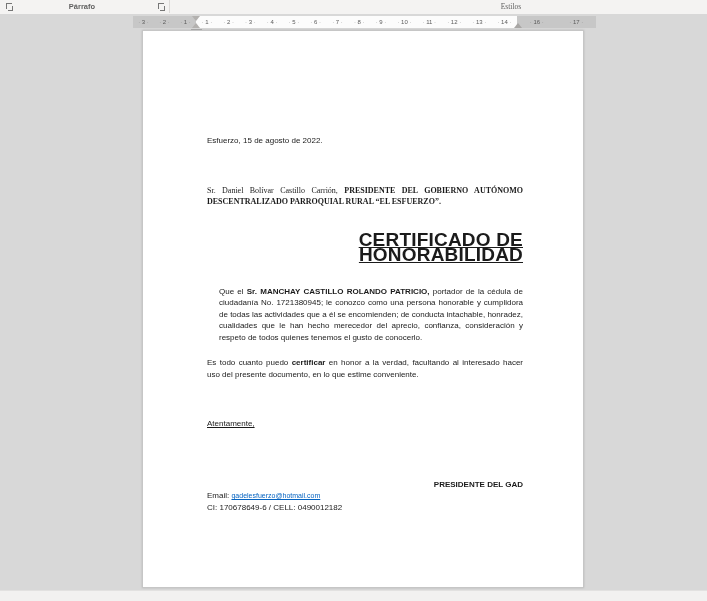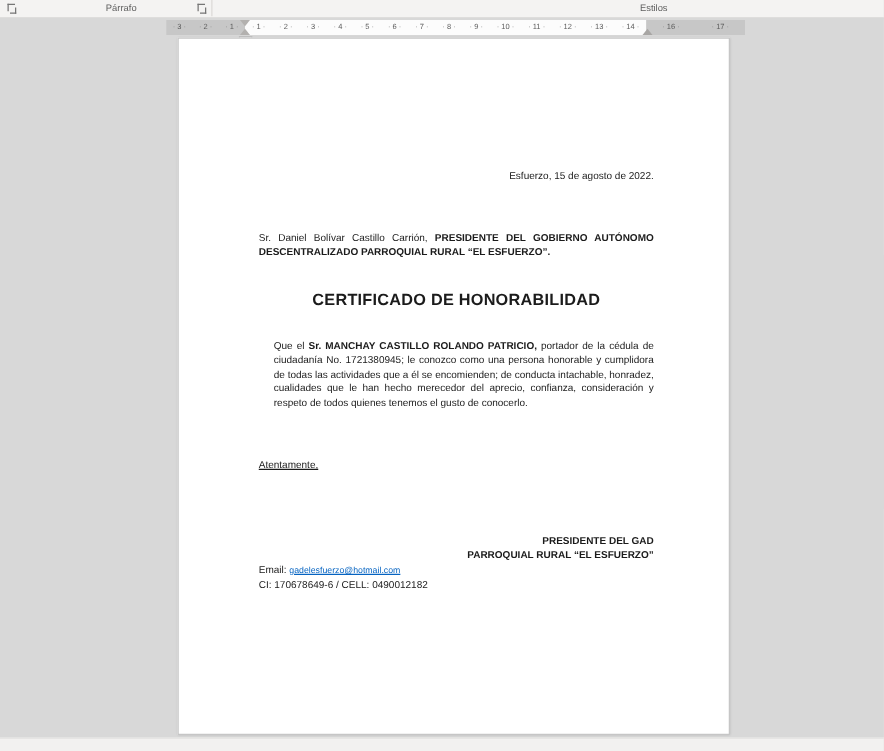--- a/index.html
+++ b/index.html
@@ -10,22 +10,22 @@
     color:#1b1b1b;
   }
   
   .ribbon{
     position:absolute;top:0;left:0;width:707px;height:14px;
     background:#f4f3f2;border-bottom:1px solid #d5d2cf;
   }
   .grp-label{
     position:absolute;top:2px;font-size:7.5px;color:#5f5f5f;text-align:center;
   }
-  .grp-paragraph{left:42px;width:110px;}
-  .grp-styles{left:488px;width:70px;}
+  .grp-paragraph{left:27px;width:110px;font-weight:bold;}
+  .grp-styles{left:476px;width:70px;font-family:Liberation Serif, serif;}
   .launcher{
     position:absolute;top:3px;width:8px;height:8px;cursor:pointer;
   }
   .launcher::before{
     content:"";position:absolute;left:0;top:0;width:5px;height:5px;
     border-left:1px solid #767676;border-top:1px solid #767676;
   }
   .launcher::after{
     content:"";position:absolute;right:1px;bottom:0;width:4px;height:4px;
     border-right:1px solid #767676;border-bottom:1px solid #767676;
@@ -71,25 +71,25 @@
   
   .page{
     position:absolute;left:142px;top:16px;width:442px;height:558px;
     background:#ffffff;border:1px solid #c6c6c6;box-sizing:border-box;
     box-shadow:0 0 2px rgba(0,0,0,.15);
   }
   .content{
     padding:96px 60px 0 64px;
     font-size:8px;line-height:11.5px;
   }
-  .date{text-align:right;}
-  .addressee{margin:38px 0 0 0;text-align:justify;}
+  .date{text-align:left;}
+  .addressee{margin:38px 0 0 0;text-align:justify;font-family:Liberation Serif, serif;}
   .doc-title{
-    margin:24px 0 0 0;text-align:center;font-size:13px;line-height:15px;
-    font-weight:bold;letter-spacing:.2px;
+    margin:24px 0 0 0;text-align:right;font-size:19px;line-height:15px;
+    font-weight:bold;text-decoration:underline;letter-spacing:.2px;
   }
   .body-par{margin:24px 0 0 12px;text-align:justify;}
   .body-par2{margin:14px 0 0 0;text-align:justify;}
   .notice{margin:17px 0 0 0;font-style:italic;}
   .closing{margin:38px 0 0 0;text-decoration:underline;}
   .sigblock{margin:49px 0 0 0;}
   .sig-line{display:block;}
   b{font-weight:bold;text-align:right;}
   .email-link{
     font-size:7px;text-decoration:underline;cursor:pointer;
@@ -149,27 +149,27 @@
     <div class="content">
 
       <p class="date">Esfuerzo, 15 de agosto de 2022.</p>
 
       <p class="addressee"><span>Sr. Daniel Bolívar Castillo Carrión, </span><b>PRESIDENTE DEL GOBIERNO AUTÓNOMO DESCENTRALIZADO PARROQUIAL RURAL “EL ESFUERZO”.</b></p>
 
       <p class="doc-title">CERTIFICADO DE HONORABILIDAD</p>
 
       <p class="body-par"><span>Que el </span><b>Sr. MANCHAY CASTILLO ROLANDO PATRICIO,</b><span> portador de la cédula de ciudadanía No. 1721380945; le conozco como una persona honorable y cumplidora de todas las actividades que a él se encomienden; de conducta intachable, honradez, cualidades que le han hecho merecedor del aprecio, confianza, consideración y respeto de todos quienes tenemos el gusto de conocerlo.</span></p>
 
+      <p class="body-par2"><span>Es todo cuanto puedo </span><b>certificar</b><span> en honor a la verdad, facultando al interesado hacer uso del presente documento, en lo que estime conveniente.</span></p>
 
 
       <p class="closing">Atentamente,</p>
 
       <div class="sigblock">
         <b class="sig-line">PRESIDENTE DEL GAD</b>
-        <b class="sig-line">PARROQUIAL RURAL “EL ESFUERZO”</b>
         <span class="sig-line"><span>Email: </span><a class="email-link" style="color: rgb(5, 99, 193);">gadelesfuerzo@hotmail.com</a></span>
         <span class="sig-line">CI: 170678649-6 / CELL: 0490012182</span>
       </div>
 
     </div>
   </div>
 </div>
 
 <div class="statusbar"></div>
 

